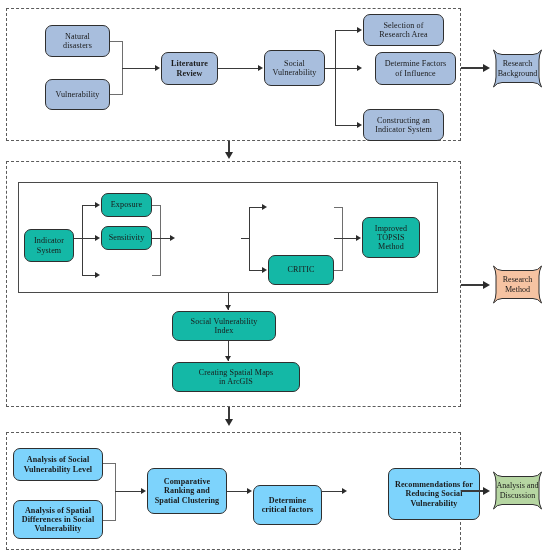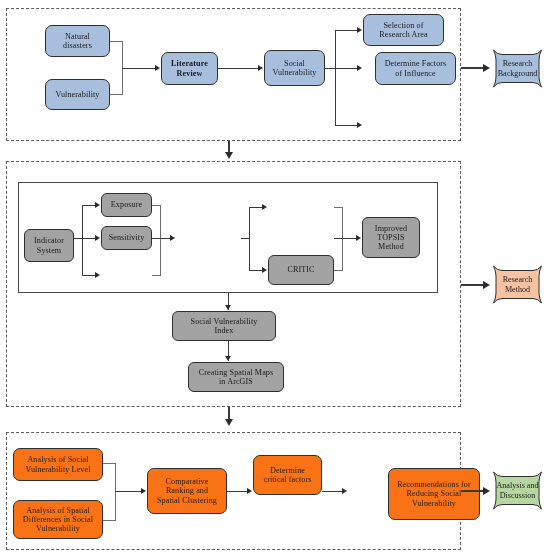--- a/index.html
+++ b/index.html
@@ -35,22 +35,22 @@
     align-items:center;
     justify-content:center;
     text-align:center;
     line-height:1.12;
     padding:1px 3px;
     font-size:8.1px;
     letter-spacing:.1px;
     white-space:pre-line;
   }
   .node.blue{background:#a8bedd;}
-  .node.orange{background:#a3a3a3;border-radius:6px;}
-  .node.green{background:#f97316;}
+  .node.orange{background:#14b8a6;}
+  .node.green{background:#7dd3fc;font-weight:bold;}
 
   
   .plaque{
     position:absolute;
     box-sizing:border-box;
     display:flex;align-items:center;justify-content:center;
     text-align:center;line-height:1.14;
     font-size:8.1px;white-space:pre-line;
     background:transparent;border:0;
   }
@@ -128,20 +128,22 @@
 
   <div class="ln h" style="left:335px;top:125px;width:23px;"></div>
   <div class="arrow right" style="left:357px;top:122px;"></div>
 
   <div class="node blue" style="left:363px;top:14px;width:81px;height:32px;">Selection of
 Research Area</div>
 
   <div class="node blue" style="left:363px;top:52px;width:81px;height:33px;margin-left:12px;">Determine Factors
 of Influence</div>
 
+  <div class="node blue" style="left:363px;top:109px;width:81px;height:32px;">Constructing an
+Indicator System</div>
 
   <div class="ln thick-h" style="left:461px;top:67px;width:24px;"></div>
   <div class="arrow right big" style="left:483px;top:63.5px;"></div>
 
   <div class="plaque" style="left:489px;top:48px;width:57px;height:41px;">
     <svg viewBox="0 0 57 41" preserveAspectRatio="none">
       <path d="M4.5,2 Q8,6.5 13,6.5 L44,6.5 Q49,6.5 52.5,2 Q50,7 50,12 L50,29 Q50,34 52.5,39 Q49,34.5 44,34.5 L13,34.5 Q8,34.5 4.5,39 Q7,34 7,29 L7,12 Q7,7 4.5,2 Z" fill="#a8bedd" stroke="#2f2f2f" stroke-width="1"></path>
     </svg>
     <span class="plaque-txt">Research
 Background</span>
@@ -205,21 +207,21 @@
 
   <div class="ln v" style="left:228px;top:293px;height:17px;"></div>
   <div class="arrow down" style="left:225px;top:305px;"></div>
 
   <div class="node orange" style="left:172px;top:311px;width:104px;height:30px;">Social Vulnerability
 Index</div>
 
   <div class="ln v" style="left:228px;top:341px;height:20px;"></div>
   <div class="arrow down" style="left:225px;top:356px;"></div>
 
-  <div class="node orange" style="left:188px;top:362px;width:96px;height:30px;">Creating Spatial Maps
+  <div class="node orange" style="left:172px;top:362px;width:128px;height:30px;">Creating Spatial Maps
 in ArcGIS</div>
 
   <div class="ln thick-h" style="left:461px;top:284px;width:24px;"></div>
   <div class="arrow right big" style="left:483px;top:280.5px;"></div>
 
   <div class="plaque" style="left:489px;top:264px;width:57px;height:41px;">
     <svg viewBox="0 0 57 41" preserveAspectRatio="none">
       <path d="M4.5,2 Q8,6.5 13,6.5 L44,6.5 Q49,6.5 52.5,2 Q50,7 50,12 L50,29 Q50,34 52.5,39 Q49,34.5 44,34.5 L13,34.5 Q8,34.5 4.5,39 Q7,34 7,29 L7,12 Q7,7 4.5,2 Z" fill="#f6c3a2" stroke="#2f2f2f" stroke-width="1"></path>
     </svg>
     <span class="plaque-txt">Research
@@ -244,21 +246,21 @@
   <div class="ln h" style="left:115px;top:491px;width:28px;"></div>
   <div class="arrow right" style="left:141px;top:488px;"></div>
 
   <div class="node green" style="left:147px;top:468px;width:80px;height:46px;">Comparative
 Ranking and
 Spatial Clustering</div>
 
   <div class="ln h" style="left:227px;top:491px;width:22px;"></div>
   <div class="arrow right" style="left:247px;top:488px;"></div>
 
-  <div class="node green" style="left:253px;top:455px;width:69px;height:40px;">Determine
+  <div class="node green" style="left:253px;top:485px;width:69px;height:40px;">Determine
 critical factors</div>
 
   <div class="ln h" style="left:322px;top:491px;width:22px;"></div>
   <div class="arrow right" style="left:342px;top:488px;"></div>
 
   <div class="node green" style="left:364px;top:468px;width:92px;height:52px;margin-left:24px;">Recommendations for
 Reducing Social
 Vulnerability</div>
 
   <div class="ln thick-h" style="left:461px;top:490px;width:24px;"></div>

